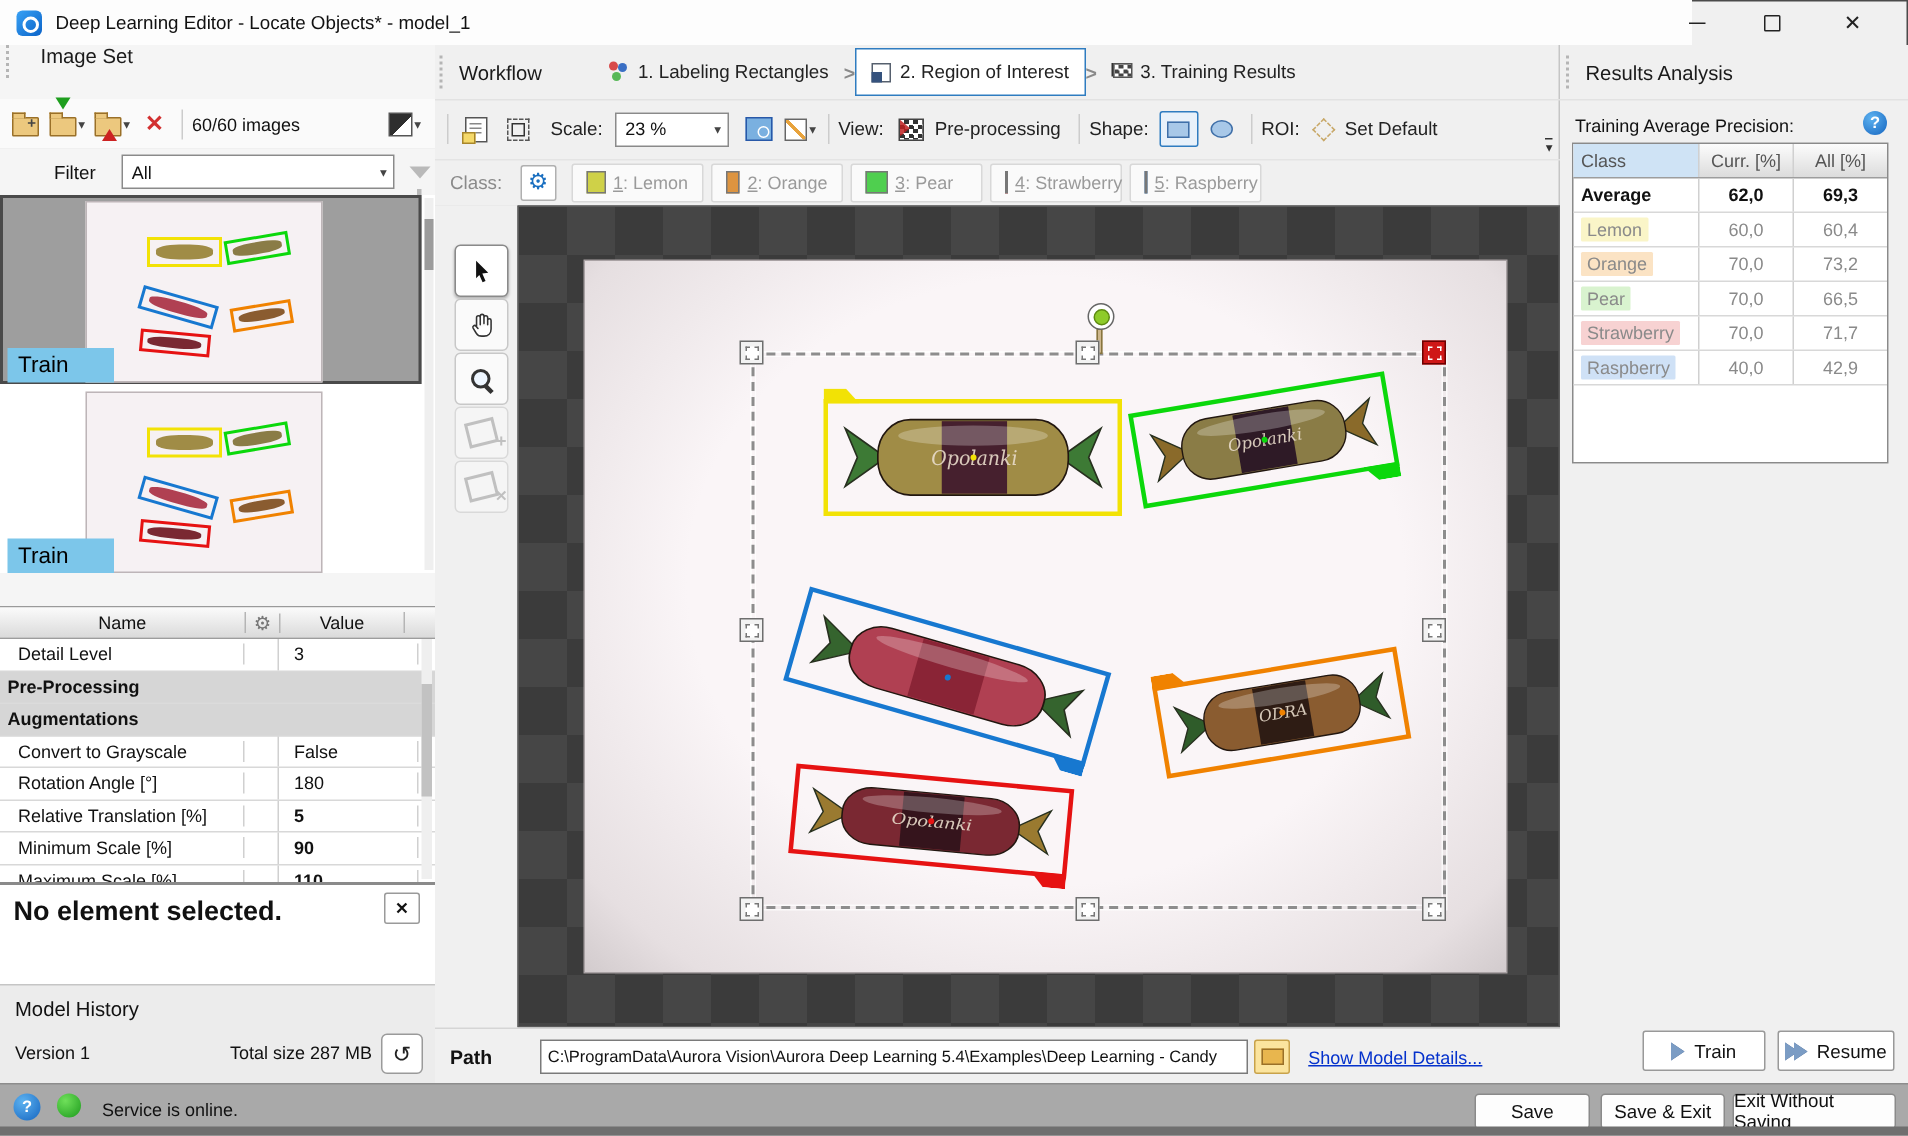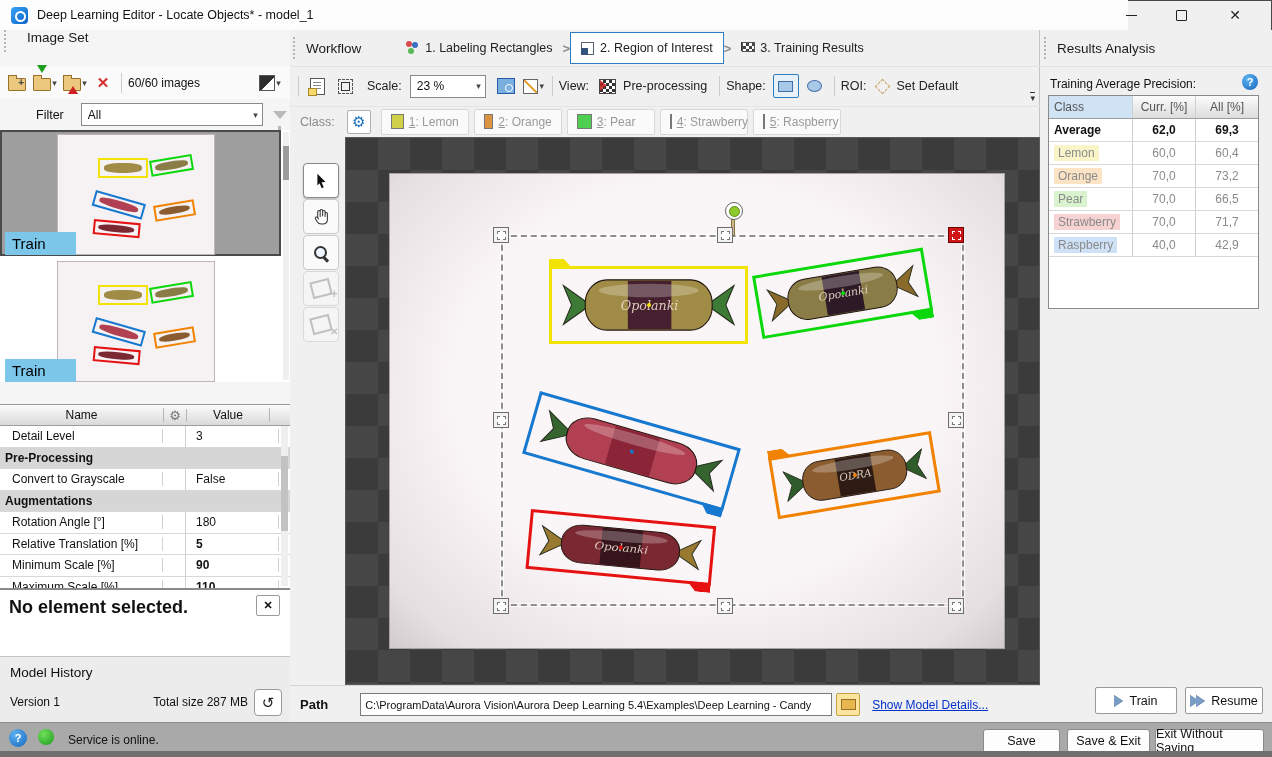--- a/index.html
+++ b/index.html
@@ -309,27 +309,27 @@
       </div>
       <div id="param-rows">
           <div class="prow">
             <div class="pname">Detail Level</div>
             <div class="pgear"></div>
             <div class="pval">3</div>
           </div>
           <div class="prow sect">
             <div class="pname">Pre-Processing</div>
           </div>
+          <div class="prow sect">
+            <div class="pname">Augmentations</div>
+          </div>
           <div class="prow">
             <div class="pname">Convert to Grayscale</div>
             <div class="pgear"></div>
             <div class="pval">False</div>
-          </div>
-          <div class="prow sect">
-            <div class="pname">Augmentations</div>
           </div>
           <div class="prow">
             <div class="pname">Rotation Angle [°]</div>
             <div class="pgear"></div>
             <div class="pval">180</div>
           </div>
           <div class="prow">
             <div class="pname">Relative Translation [%]</div>
             <div class="pgear"></div>
             <div class="pval b">5</div>

